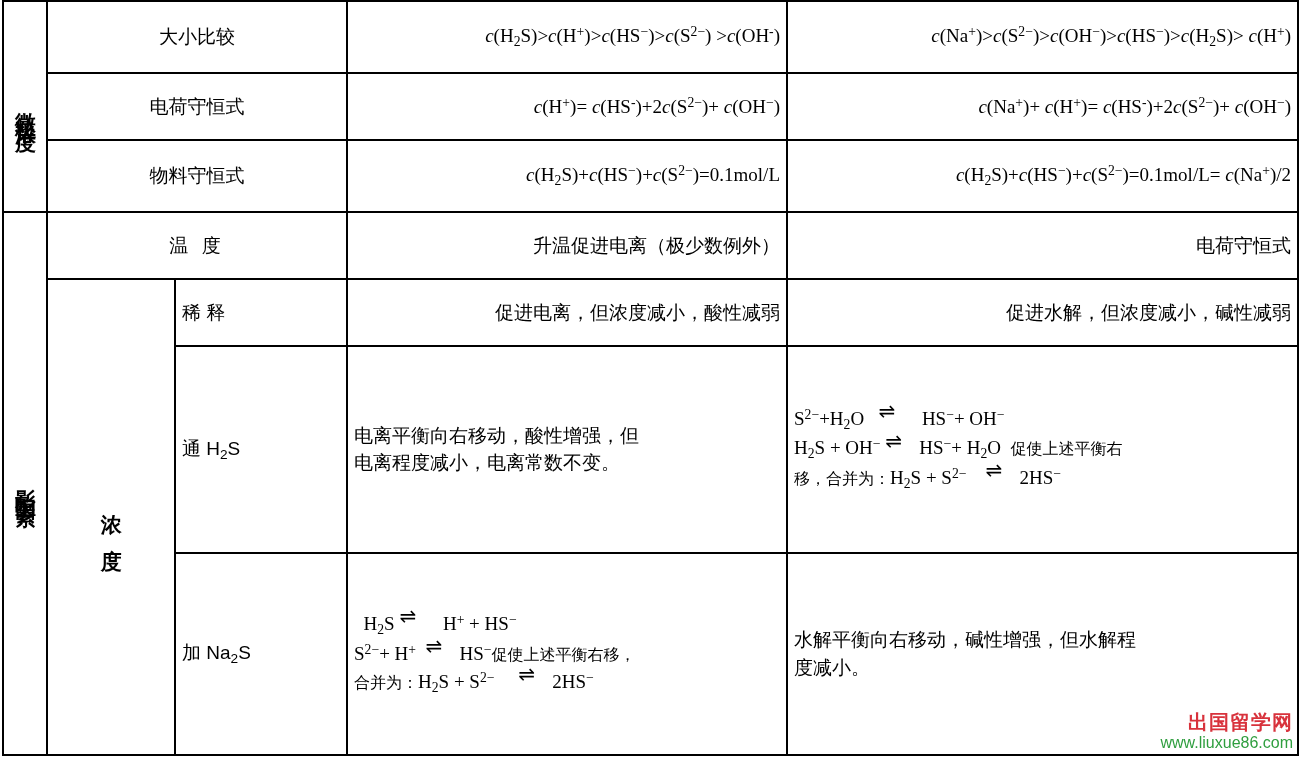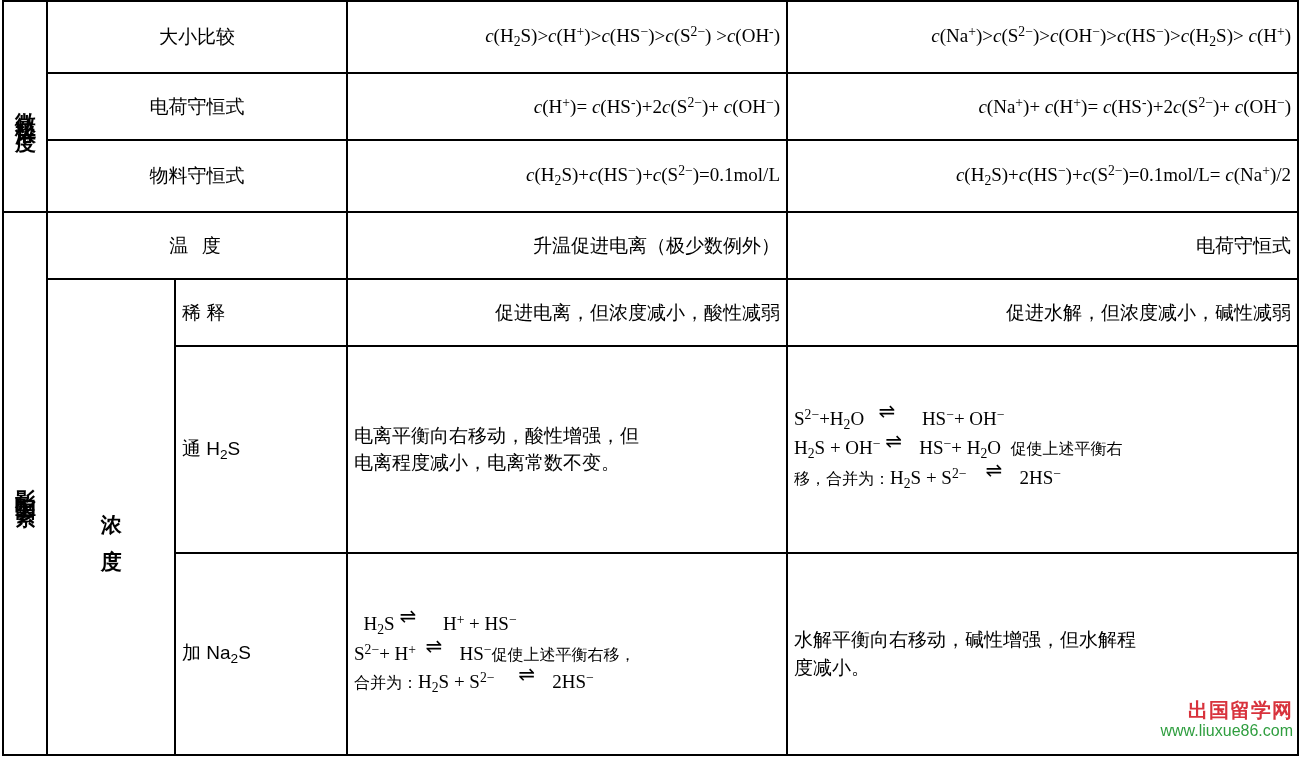--- a/index.html
+++ b/index.html
@@ -97,21 +97,21 @@
     font-size: 20px;
     position: absolute;
     left: 0; top: -0.75em;
   }
   .celltext {
     display: block;
   }
   .watermark {
     position: absolute;
     right: 8px;
-    bottom: 18px;
+    bottom: 6px;
     text-align: right;
     line-height: 1.15;
     pointer-events: none;
   }
   .watermark .wm1 {
     color: #d8323c;
     font-size: 20px;
     font-weight: bold;
     font-family: "Liberation Sans", sans-serif;
     letter-spacing: 1px;

